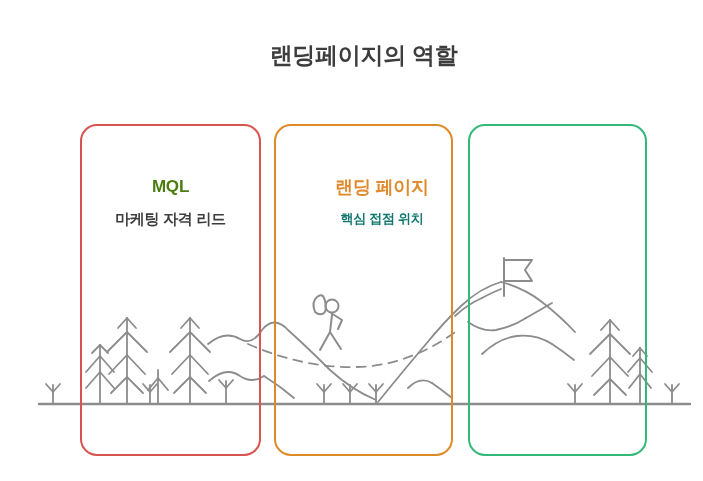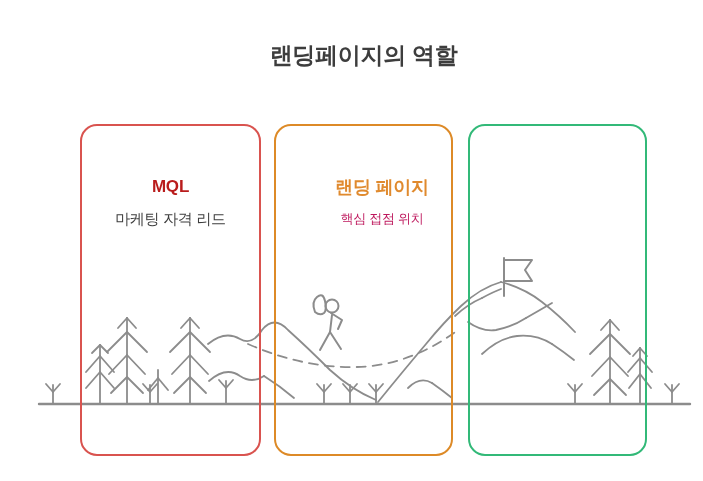--- a/index.html
+++ b/index.html
@@ -68,21 +68,21 @@
   }
   .panel-text .p-title {
     font-size: 17px;
     font-weight: bold;
     letter-spacing: -0.2px;
     display: block;
     margin-bottom: 16px;
   }
   .panel-text .p-sub {
     font-size: 15px;
-    font-weight: normal;
+    font-weight: bold;
     letter-spacing: -0.3px;
     display: block;
   }
   .text-mql { left: 68px;  top: 178px; width: 181px; }
   .text-lp  { left: 262px; top: 178px; width: 216px; }
   .text-sql { left: 456px; top: 178px; width: 179px; }
 
   .text-lp .p-title { font-size: 18px; }
   .text-lp .p-sub   { font-size: 13px; }
 </style>
@@ -259,25 +259,25 @@
     </g>
   </svg>
 
   <div class="panel panel-mql" style="border-color:#d9534f"></div>
 
   <div class="panel panel-lp" style="border-color:#dd8a27"></div>
 
   <div class="panel panel-sql" style="border-color:#32b978"></div>
 
   <div class="panel-text text-mql">
-    <span class="p-title" style="color:#b91c1c">MQL</span>
+    <span class="p-title" style="color:#4d7c0f">MQL</span>
     <span class="p-sub" style="color:#3d3d3d">마케팅 자격 리드</span>
   </div>
 
   <div class="panel-text text-lp">
     <span class="p-title" style="color:#e08a2e">랜딩 페이지</span>
-    <span class="p-sub" style="color:#be185d">핵심 접점 위치</span>
+    <span class="p-sub" style="color:#0f766e">핵심 접점 위치</span>
   </div>
 
   <div class="panel-text text-sql">
   </div>
 
 </div>
 
 </body></html>

